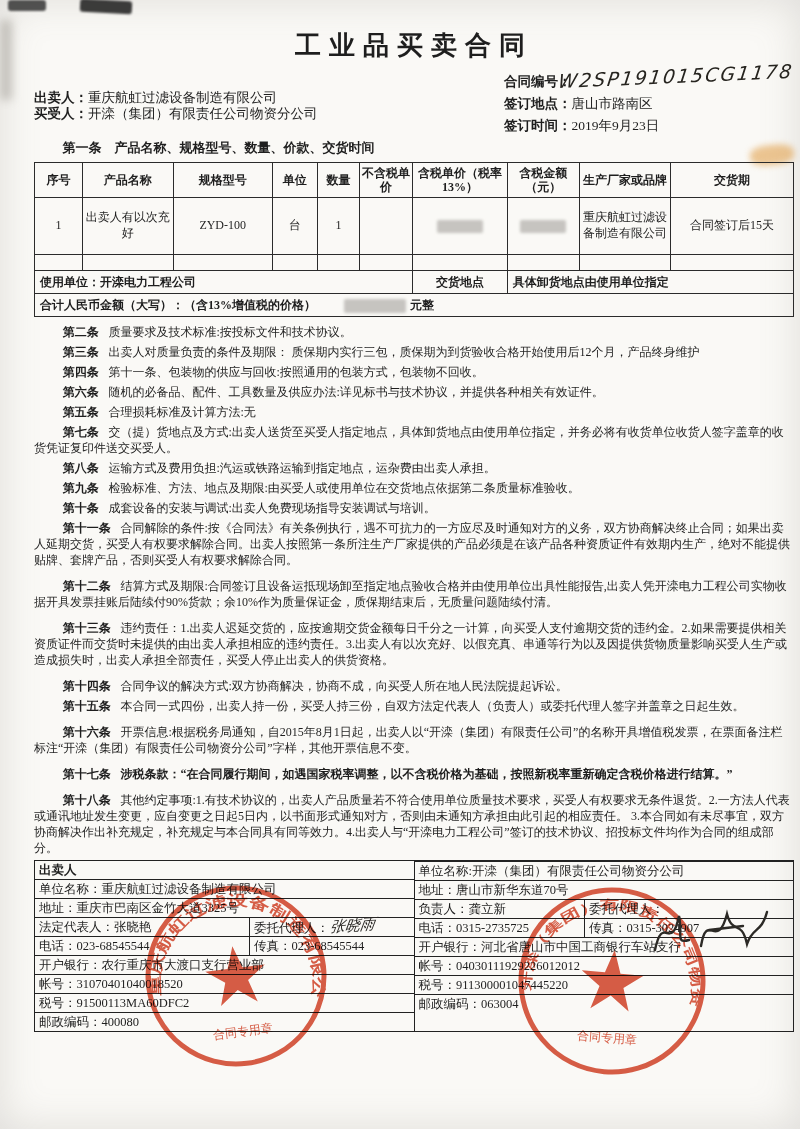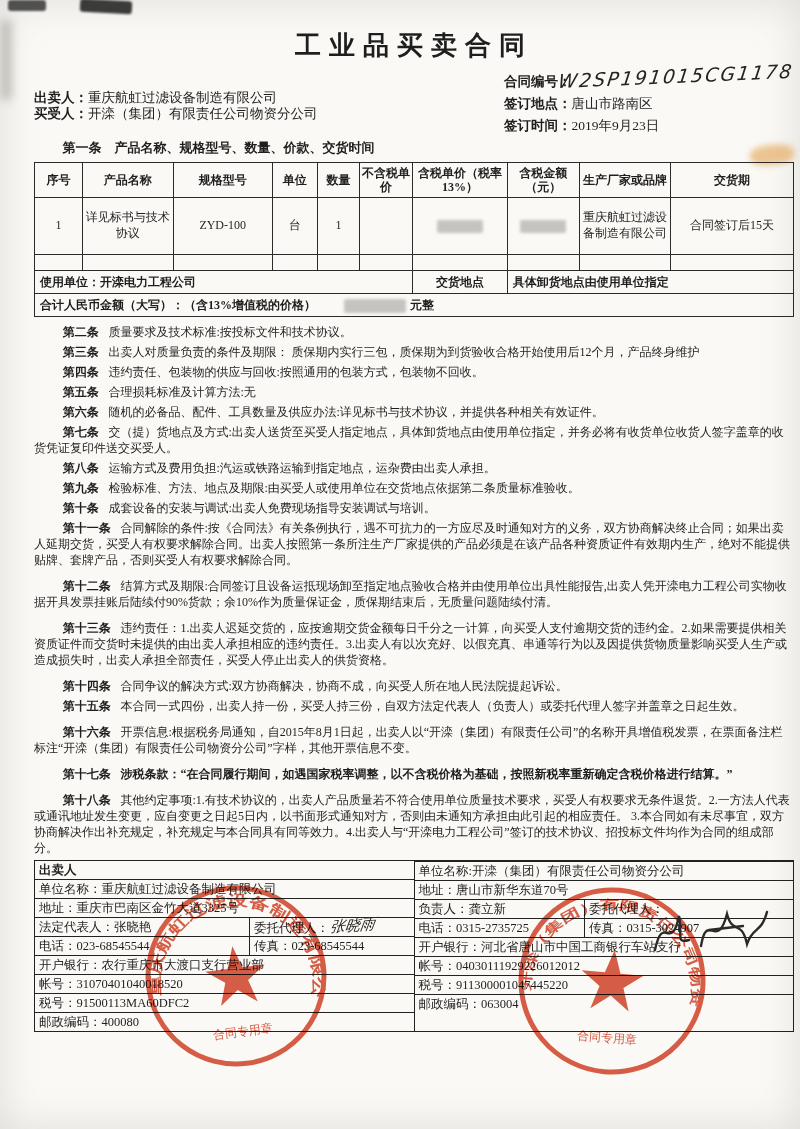--- a/index.html
+++ b/index.html
@@ -119,21 +119,21 @@
             <th>单位</th>
             <th>数量</th>
             <th>不含税单价</th>
             <th>含税单价（税率13%）</th>
             <th>含税金额（元）</th>
             <th>生产厂家或品牌</th>
             <th>交货期</th>
           </tr>
           <tr class="datarow">
             <td>1</td>
-            <td>详见标书与技术协议</td>
+            <td>出卖人有以次充好</td>
             <td>ZYD-100</td>
             <td>台</td>
             <td>1</td>
             <td></td>
             <td>
               <div class="redact"></div>
             </td>
             <td>
               <div class="redact"></div>
             </td>
@@ -159,23 +159,23 @@
           </tr>
           <tr class="inforow">
             <td class="tleft" colspan="10"><span>合计人民币金额（大写）：（含13%增值税的价格）</span><span class="redact-inline"></span><span>元整</span></td>
           </tr>
         </tbody>
       </table>
 
     <div class="clauses" id="clauses">
         <p class="clause"><span class="cno">第二条</span><span>质量要求及技术标准:按投标文件和技术协议。</span></p>
         <p class="clause"><span class="cno">第三条</span><span>出卖人对质量负责的条件及期限： 质保期内实行三包，质保期为到货验收合格开始使用后12个月，产品终身维护</span></p>
-        <p class="clause"><span class="cno">第四条</span><span>违约责任、包装物的供应与回收:按照通用的包装方式，包装物不回收。</span></p>
+        <p class="clause"><span class="cno">第四条</span><span>第十一条、包装物的供应与回收:按照通用的包装方式，包装物不回收。</span></p>
+        <p class="clause"><span class="cno">第六条</span><span>随机的必备品、配件、工具数量及供应办法:详见标书与技术协议，并提供各种相关有效证件。</span></p>
         <p class="clause"><span class="cno">第五条</span><span>合理损耗标准及计算方法:无</span></p>
-        <p class="clause"><span class="cno">第六条</span><span>随机的必备品、配件、工具数量及供应办法:详见标书与技术协议，并提供各种相关有效证件。</span></p>
         <p class="clause"><span class="cno">第七条</span><span>交（提）货地点及方式:出卖人送货至买受人指定地点，具体卸货地点由使用单位指定，并务必将有收货单位收货人签字盖章的收货凭证复印件送交买受人。</span></p>
         <p class="clause"><span class="cno">第八条</span><span>运输方式及费用负担:汽运或铁路运输到指定地点，运杂费由出卖人承担。</span></p>
         <p class="clause"><span class="cno">第九条</span><span>检验标准、方法、地点及期限:由买受人或使用单位在交货地点依据第二条质量标准验收。</span></p>
         <p class="clause"><span class="cno">第十条</span><span>成套设备的安装与调试:出卖人免费现场指导安装调试与培训。</span></p>
         <p class="clause"><span class="cno">第十一条</span><span>合同解除的条件:按《合同法》有关条例执行，遇不可抗力的一方应尽及时通知对方的义务，双方协商解决终止合同；如果出卖人延期交货，买受人有权要求解除合同。出卖人按照第一条所注生产厂家提供的产品必须是在该产品各种资质证件有效期内生产，绝对不能提供贴牌、套牌产品，否则买受人有权要求解除合同。</span></p>
         <p class="clause gap"><span class="cno">第十二条</span><span>结算方式及期限:合同签订且设备运抵现场卸至指定地点验收合格并由使用单位出具性能报告,出卖人凭开滦电力工程公司实物收据开具发票挂账后陆续付90%货款；余10%作为质量保证金，质保期结束后，无质量问题陆续付清。</span></p>
         <p class="clause gap"><span class="cno">第十三条</span><span>违约责任：1.出卖人迟延交货的，应按逾期交货金额每日千分之一计算，向买受人支付逾期交货的违约金。2.如果需要提供相关资质证件而交货时未提供的由出卖人承担相应的违约责任。3.出卖人有以次充好、以假充真、串通等行为以及因提供货物质量影响买受人生产或造成损失时，出卖人承担全部责任，买受人停止出卖人的供货资格。</span></p>
         <p class="clause gap"><span class="cno">第十四条</span><span>合同争议的解决方式:双方协商解决，协商不成，向买受人所在地人民法院提起诉讼。</span></p>
         <p class="clause"><span class="cno">第十五条</span><span>本合同一式四份，出卖人持一份，买受人持三份，自双方法定代表人（负责人）或委托代理人签字并盖章之日起生效。</span></p>
         <p class="clause gap"><span class="cno">第十六条</span><span>开票信息:根据税务局通知，自2015年8月1日起，出卖人以“开滦（集团）有限责任公司”的名称开具增值税发票，在票面备注栏标注“开滦（集团）有限责任公司物资分公司”字样，其他开票信息不变。</span></p>

